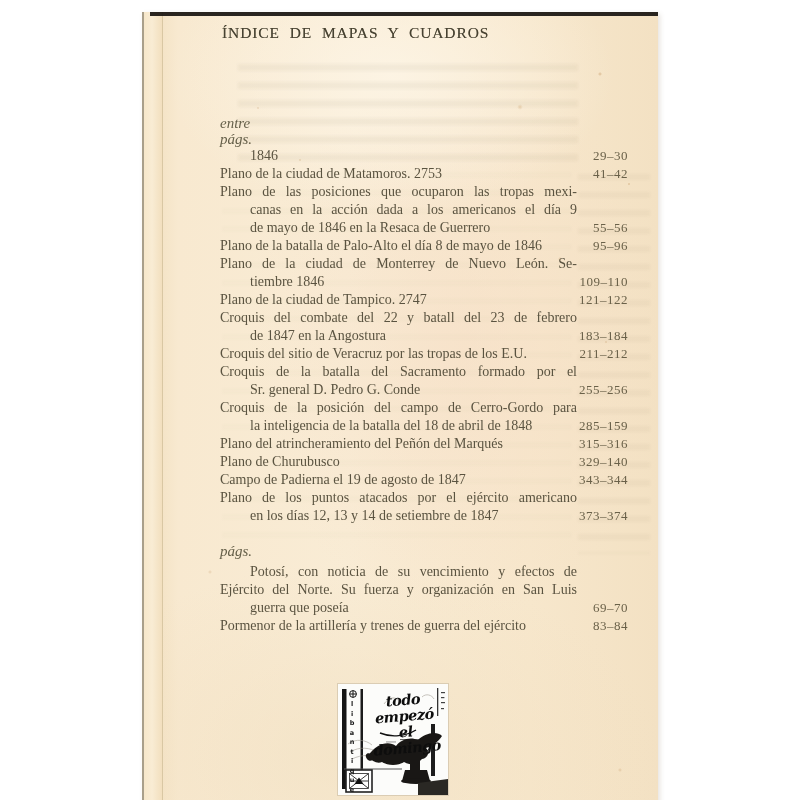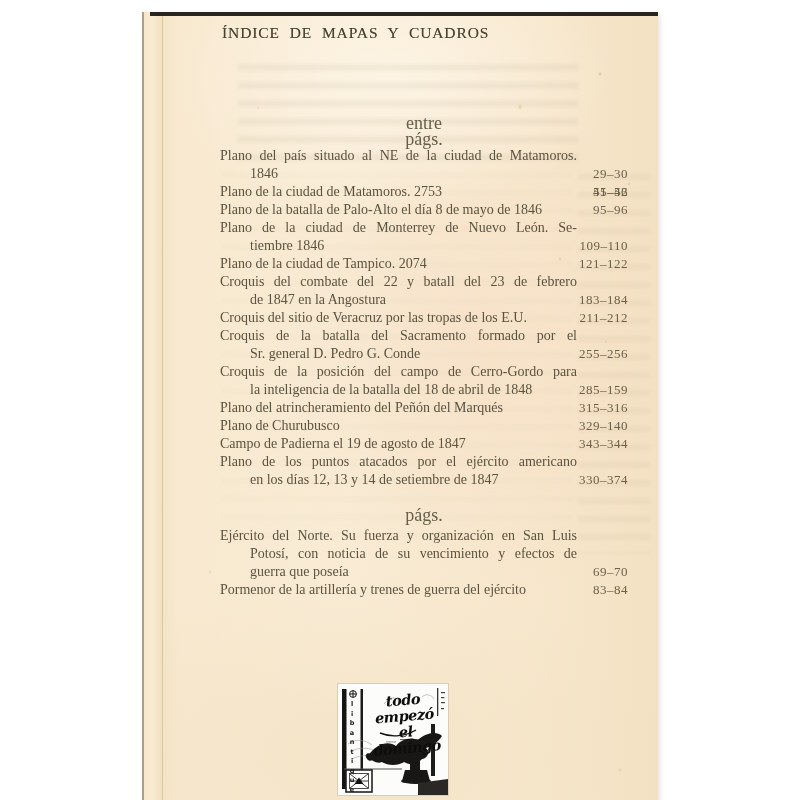--- a/index.html
+++ b/index.html
@@ -51,21 +51,21 @@
       radial-gradient(circle 3px at 68px 560px, rgba(176,120,58,0.22), rgba(176,120,58,0) 70%),
       radial-gradient(circle 3px at 478px 758px, rgba(176,120,58,0.25), rgba(176,120,58,0) 70%);}
 
   
   .page-title{
     position:absolute;left:80px;top:12px;margin:0;
     font-size:15.5px;font-weight:500;letter-spacing:.9px;word-spacing:5px;
     color:#474231;text-shadow:0 0 .4px rgba(71,66,49,.55);
   }
   .content{position:absolute;left:78px;top:0;width:408px;color:#5a5340;font-size:14px;}
-  .pages-note{text-align:center;font-size:18px;line-height:15.5px;color:#66604a;}
+  .pages-note{text-align:left;font-style:italic;font-size:15px;line-height:15.5px;color:#66604a;}
   .note-1{margin-top:104px;}
   .note-2{margin-top:19px;}
   .entries{margin-top:0;}
   .entries-2{margin-top:3px;}
   .entry{position:relative;padding-right:51px;}
   .line{line-height:18px;height:18px;overflow:hidden;}
   .line.mid{text-align:justify;text-align-last:justify;}
   .line.cont{padding-left:30px;}
   .num{
     position:absolute;right:0;bottom:0;line-height:18px;
@@ -110,50 +110,54 @@
 
     <div class="content">
       <section>
         <div class="pages-note note-1">
             <div>entre</div>
             <div>págs.</div>
           </div>
         <div class="entries entries-1">
             <div class="entry">
               <div class="entry-text">
-                <div class="line mid">Plano del país situado al NE de la ciudad de Matamoros.</div>
                 <div class="line cont">1846</div>
               </div>
               <div class="num">29–30</div>
             </div>
             <div class="entry">
               <div class="entry-text">
                 <div class="line">Plano de la ciudad de Matamoros. 2753</div>
               </div>
               <div class="num">41–42</div>
             </div>
             <div class="entry">
+              <div class="entry-text">
+                <div class="line mid">Plano de las posiciones que ocuparon las tropas mexi-</div>
+                <div class="line cont mid">canas en la acción dada a los americanos el día 9</div>
+                <div class="line cont">de mayo de 1846 en la Resaca de Guerrero</div>
+              </div>
               <div class="num">55–56</div>
             </div>
             <div class="entry">
               <div class="entry-text">
                 <div class="line">Plano de la batalla de Palo-Alto el día 8 de mayo de 1846</div>
               </div>
               <div class="num">95–96</div>
             </div>
             <div class="entry">
               <div class="entry-text">
                 <div class="line mid">Plano de la ciudad de Monterrey de Nuevo León. Se-</div>
                 <div class="line cont">tiembre 1846</div>
               </div>
               <div class="num">109–110</div>
             </div>
             <div class="entry">
               <div class="entry-text">
-                <div class="line">Plano de la ciudad de Tampico. 2074</div>
+                <div class="line">Plano de la ciudad de Tampico. 2747</div>
               </div>
               <div class="num">121–122</div>
             </div>
             <div class="entry">
               <div class="entry-text">
                 <div class="line mid">Croquis del combate del 22 y batall del 23 de febrero</div>
                 <div class="line cont">de 1847 en la Angostura</div>
               </div>
               <div class="num">183–184</div>
             </div>
@@ -193,33 +197,33 @@
               <div class="entry-text">
                 <div class="line">Campo de Padierna el 19 de agosto de 1847</div>
               </div>
               <div class="num">343–344</div>
             </div>
             <div class="entry">
               <div class="entry-text">
                 <div class="line mid">Plano de los puntos atacados por el ejército americano</div>
                 <div class="line cont">en los días 12, 13 y 14 de setiembre de 1847</div>
               </div>
-              <div class="num">330–374</div>
+              <div class="num">373–374</div>
             </div>
           </div>
       </section>
       <section>
         <div class="pages-note note-2">
             <div>págs.</div>
           </div>
         <div class="entries entries-2">
             <div class="entry">
               <div class="entry-text">
+                <div class="line cont mid">Potosí, con noticia de su vencimiento y efectos de</div>
                 <div class="line mid">Ejército del Norte. Su fuerza y organización en San Luis</div>
-                <div class="line cont mid">Potosí, con noticia de su vencimiento y efectos de</div>
                 <div class="line cont">guerra que poseía</div>
               </div>
               <div class="num">69–70</div>
             </div>
             <div class="entry">
               <div class="entry-text">
                 <div class="line">Pormenor de la artillería y trenes de guerra del ejército</div>
               </div>
               <div class="num">83–84</div>
             </div>

